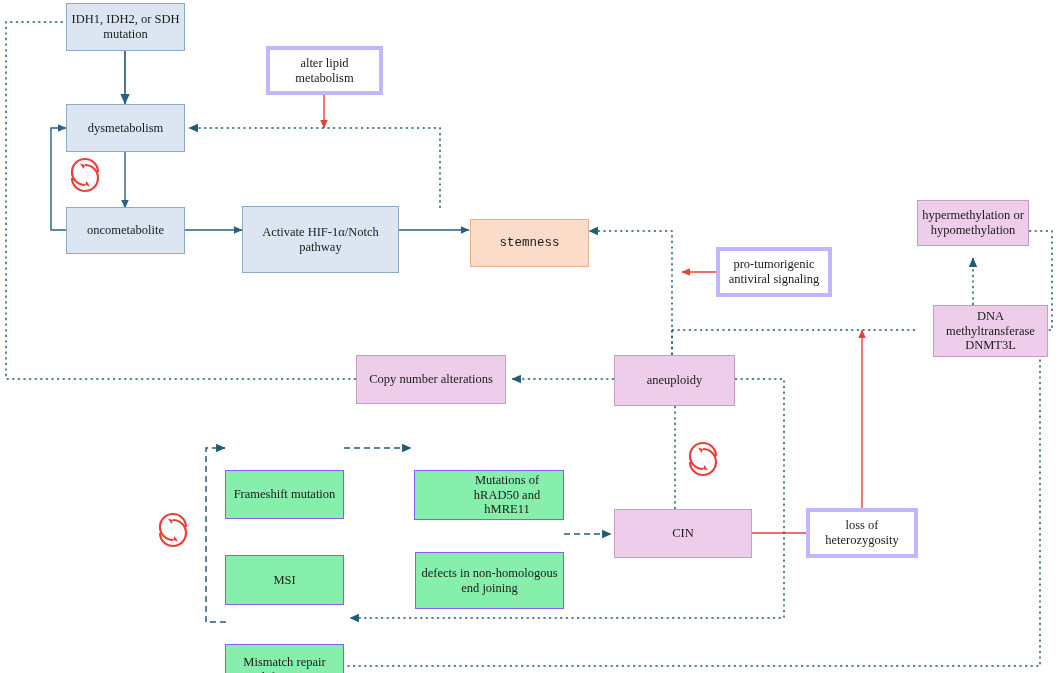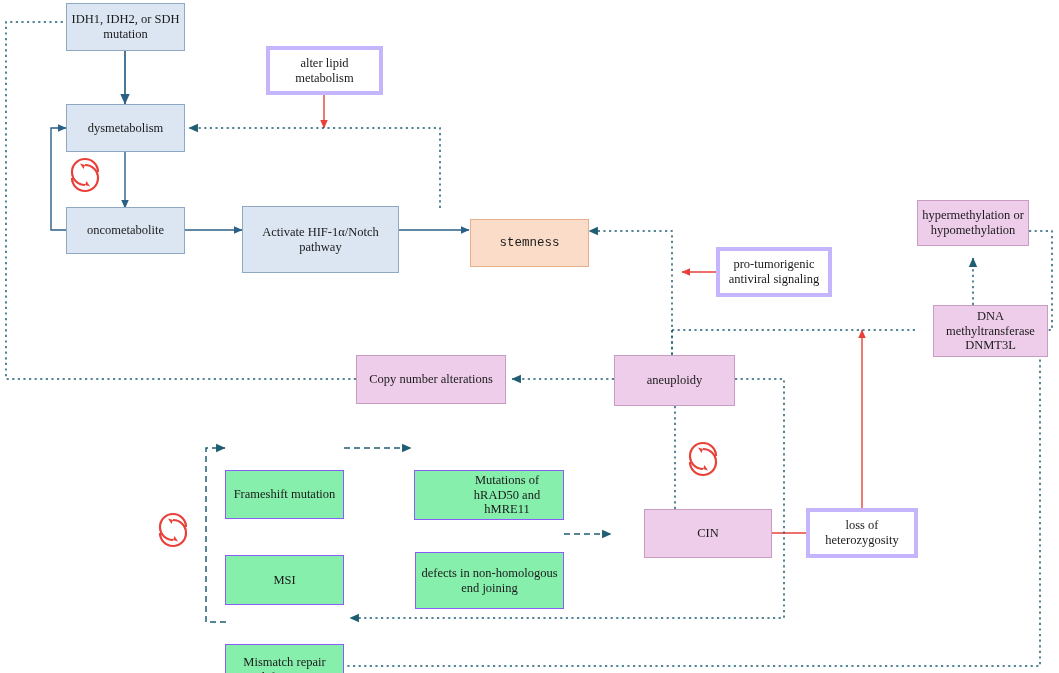--- a/index.html
+++ b/index.html
@@ -216,21 +216,21 @@
   </div>
 
   <div class="node node-green" style="left:225px; top:509px; width:119px; height:50px;">
     <span class="lbl">MSI</span>
   </div>
 
   <div class="node node-green" style="left:415px; top:506px; width:149px; height:57px;">
     <span class="lbl">defects in non-homologous end joining</span>
   </div>
 
-  <div class="node node-purple" style="left:614px; top:509px; width:128px; height:49px;margin-left:30px;">
+  <div class="node node-purple" style="left:614px; top:509px; width:138px; height:49px;">
     <span class="lbl">CIN</span>
   </div>
 
   <div class="node node-red" style="left:806px; top:508px; width:112px; height:50px;">
     <span class="lbl">loss of heterozygosity</span>
   </div>
 
   <div class="node node-green" style="left:225px; top:598px; width:119px; height:52px;">
     <span class="lbl">Mismatch repair deficiency</span>
   </div>

